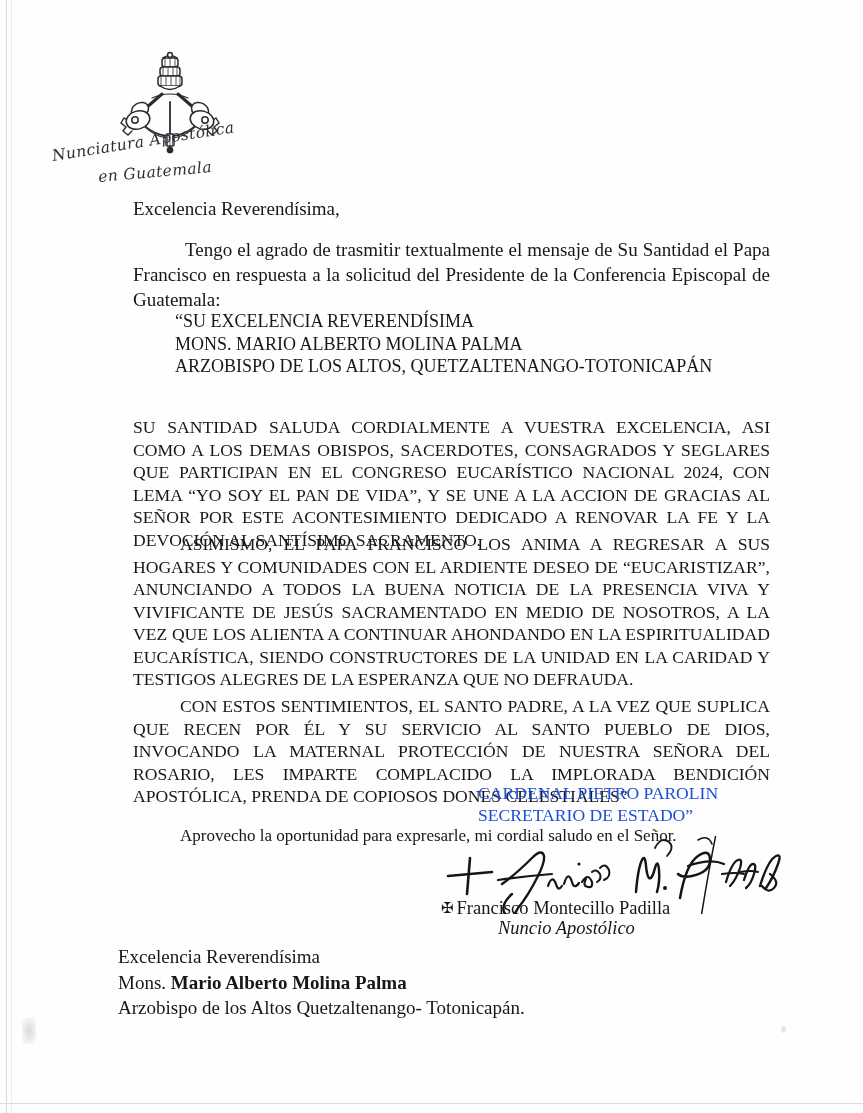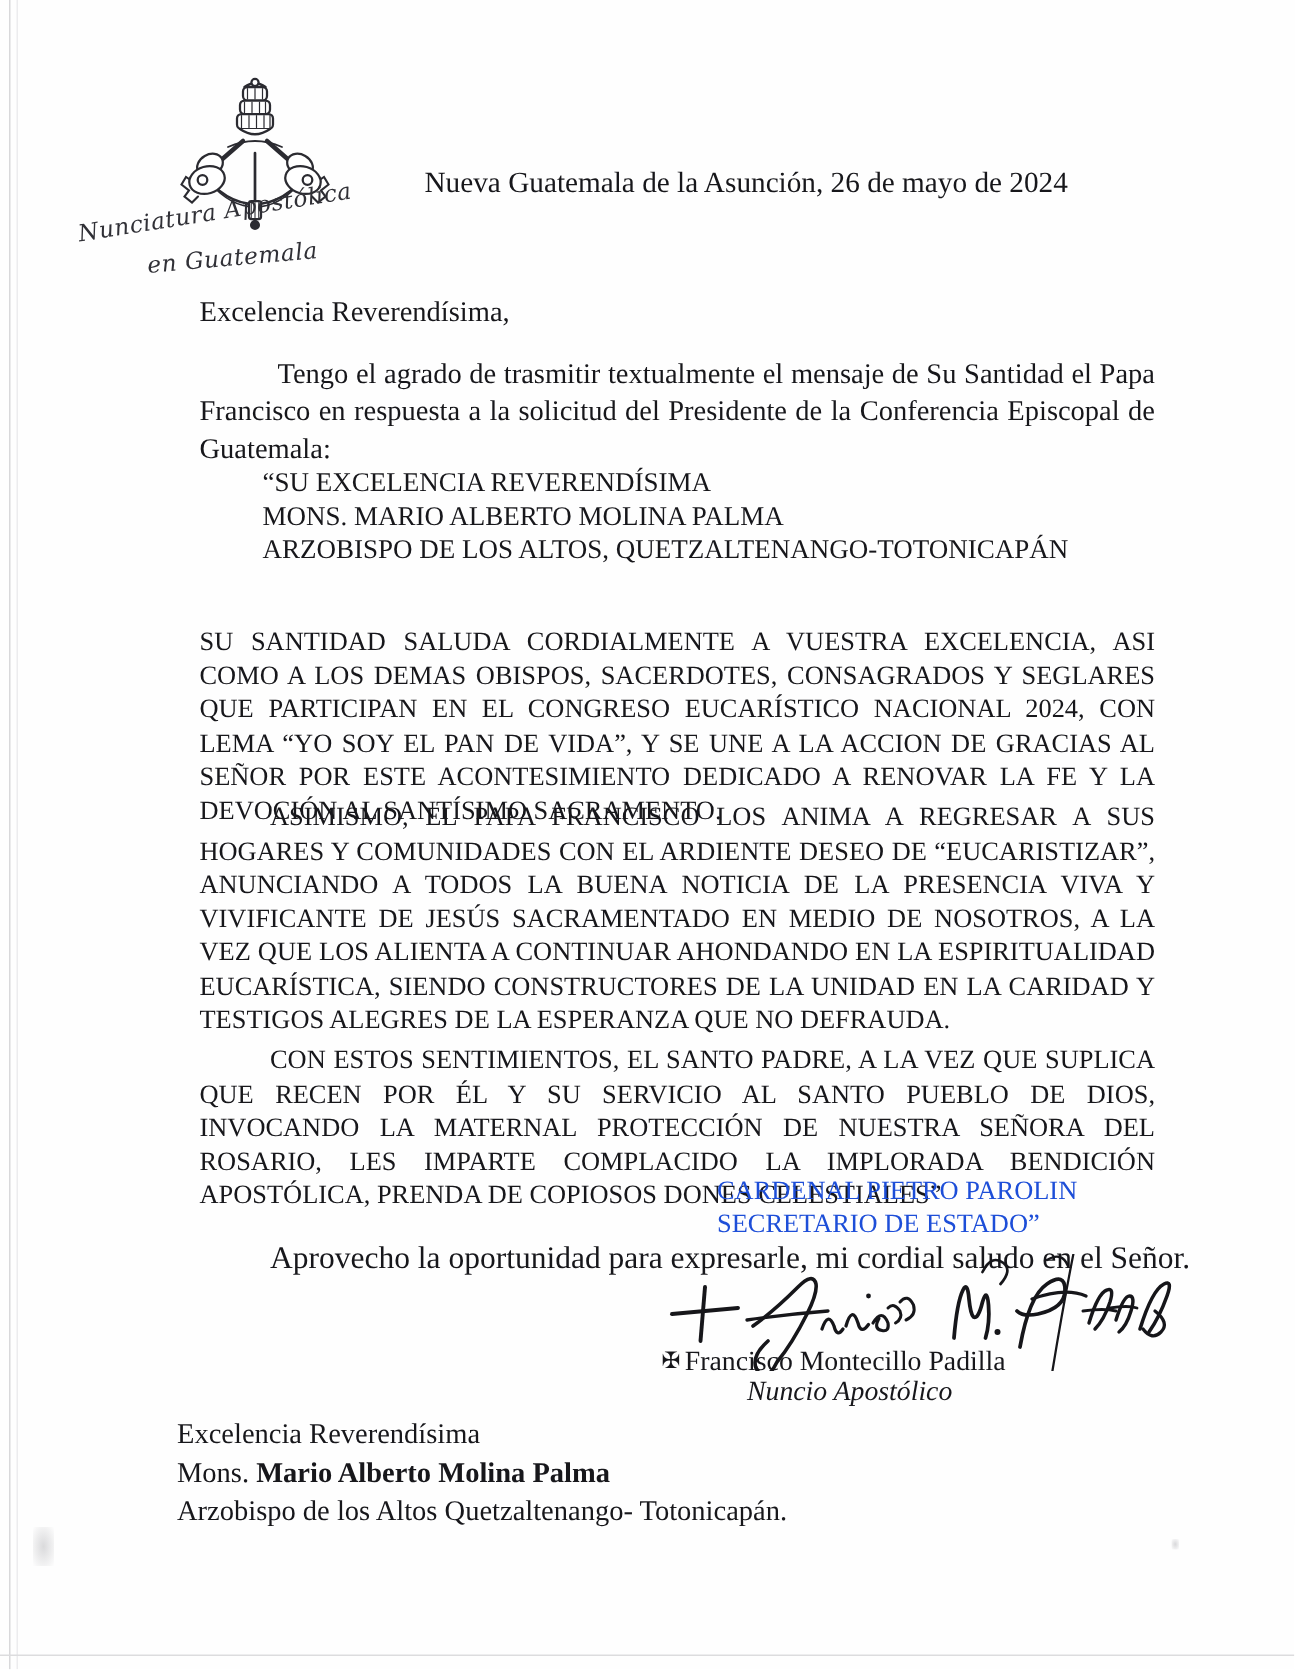--- a/index.html
+++ b/index.html
@@ -159,21 +159,21 @@
     line-height: 22px;
     color: #1d4ed8;
     white-space: pre-line;
   }
 
   
   .closing-line {
     position: absolute;
     left: 180px;
     top: 826px;
-    font-size: 21px;
+    font-size: 17px;
     color: #17171b;
     white-space: nowrap;
   }
 
   
   .signature-art {
     position: absolute;
     left: 440px;
     top: 836px;
     width: 370px;
@@ -267,21 +267,20 @@
 
           <path d="M42 48 q18 -8 36 0" stroke-width="1.2"></path>
         </g>
       </svg>
     </div>
 
     <div class="nunciatura-line1">Nunciatura Apostólica</div>
     <div class="nunciatura-line2">en Guatemala</div>
   </div>
 
-  <div class="date-line">Nueva Guatemala de la Asunción, 26 de mayo de 2024</div>
 
   <div class="salutation">Excelencia Reverendísima,</div>
 
   <div class="intro-para">Tengo el agrado de trasmitir textualmente el mensaje de Su Santidad el Papa Francisco en respuesta a la solicitud del Presidente de la Conferencia Episcopal de Guatemala:</div>
 
   <div class="quote-address">“SU EXCELENCIA REVERENDÍSIMA
 MONS. MARIO ALBERTO MOLINA PALMA
 ARZOBISPO DE LOS ALTOS, QUETZALTENANGO-TOTONICAPÁN</div>
 
   <div class="caps-para p1">SU SANTIDAD SALUDA CORDIALMENTE A VUESTRA EXCELENCIA, ASI COMO A LOS DEMAS OBISPOS, SACERDOTES, CONSAGRADOS Y SEGLARES QUE PARTICIPAN EN EL CONGRESO EUCARÍSTICO NACIONAL 2024, CON LEMA “YO SOY EL PAN DE VIDA”, Y SE UNE A LA ACCION DE GRACIAS AL SEÑOR POR ESTE ACONTESIMIENTO DEDICADO A RENOVAR LA FE Y LA DEVOCIÓN AL SANTÍSIMO SACRAMENTO.</div>

